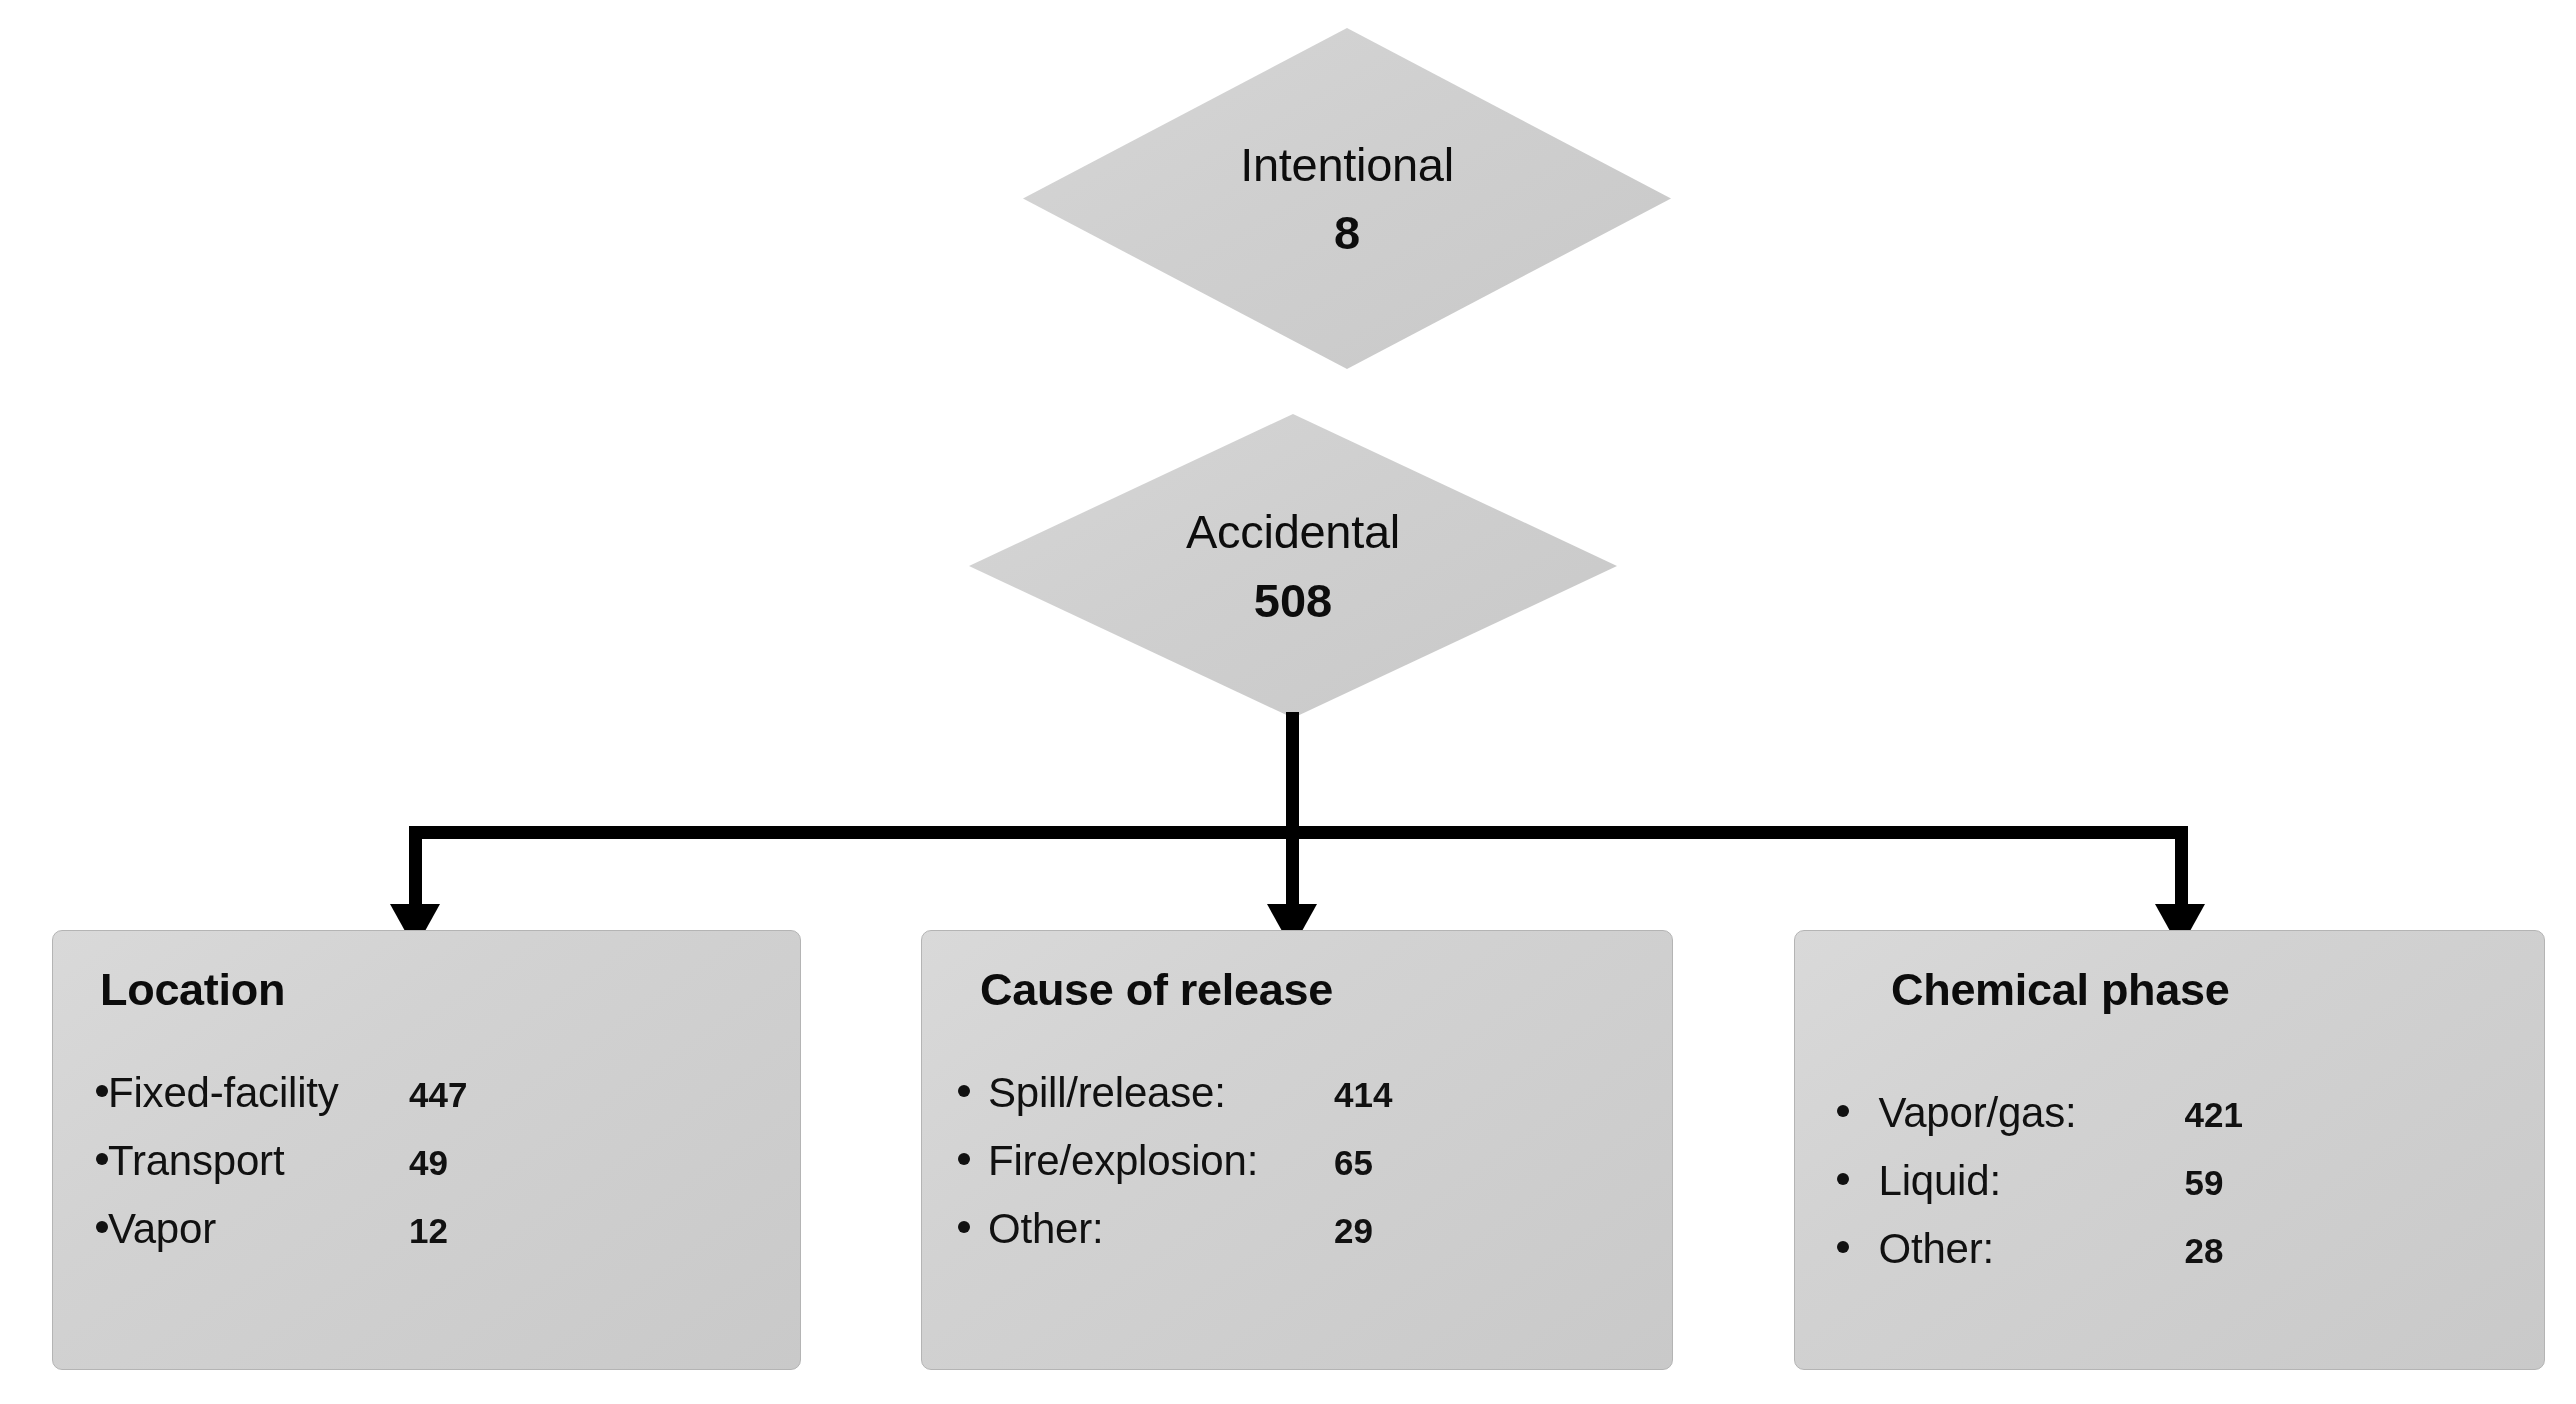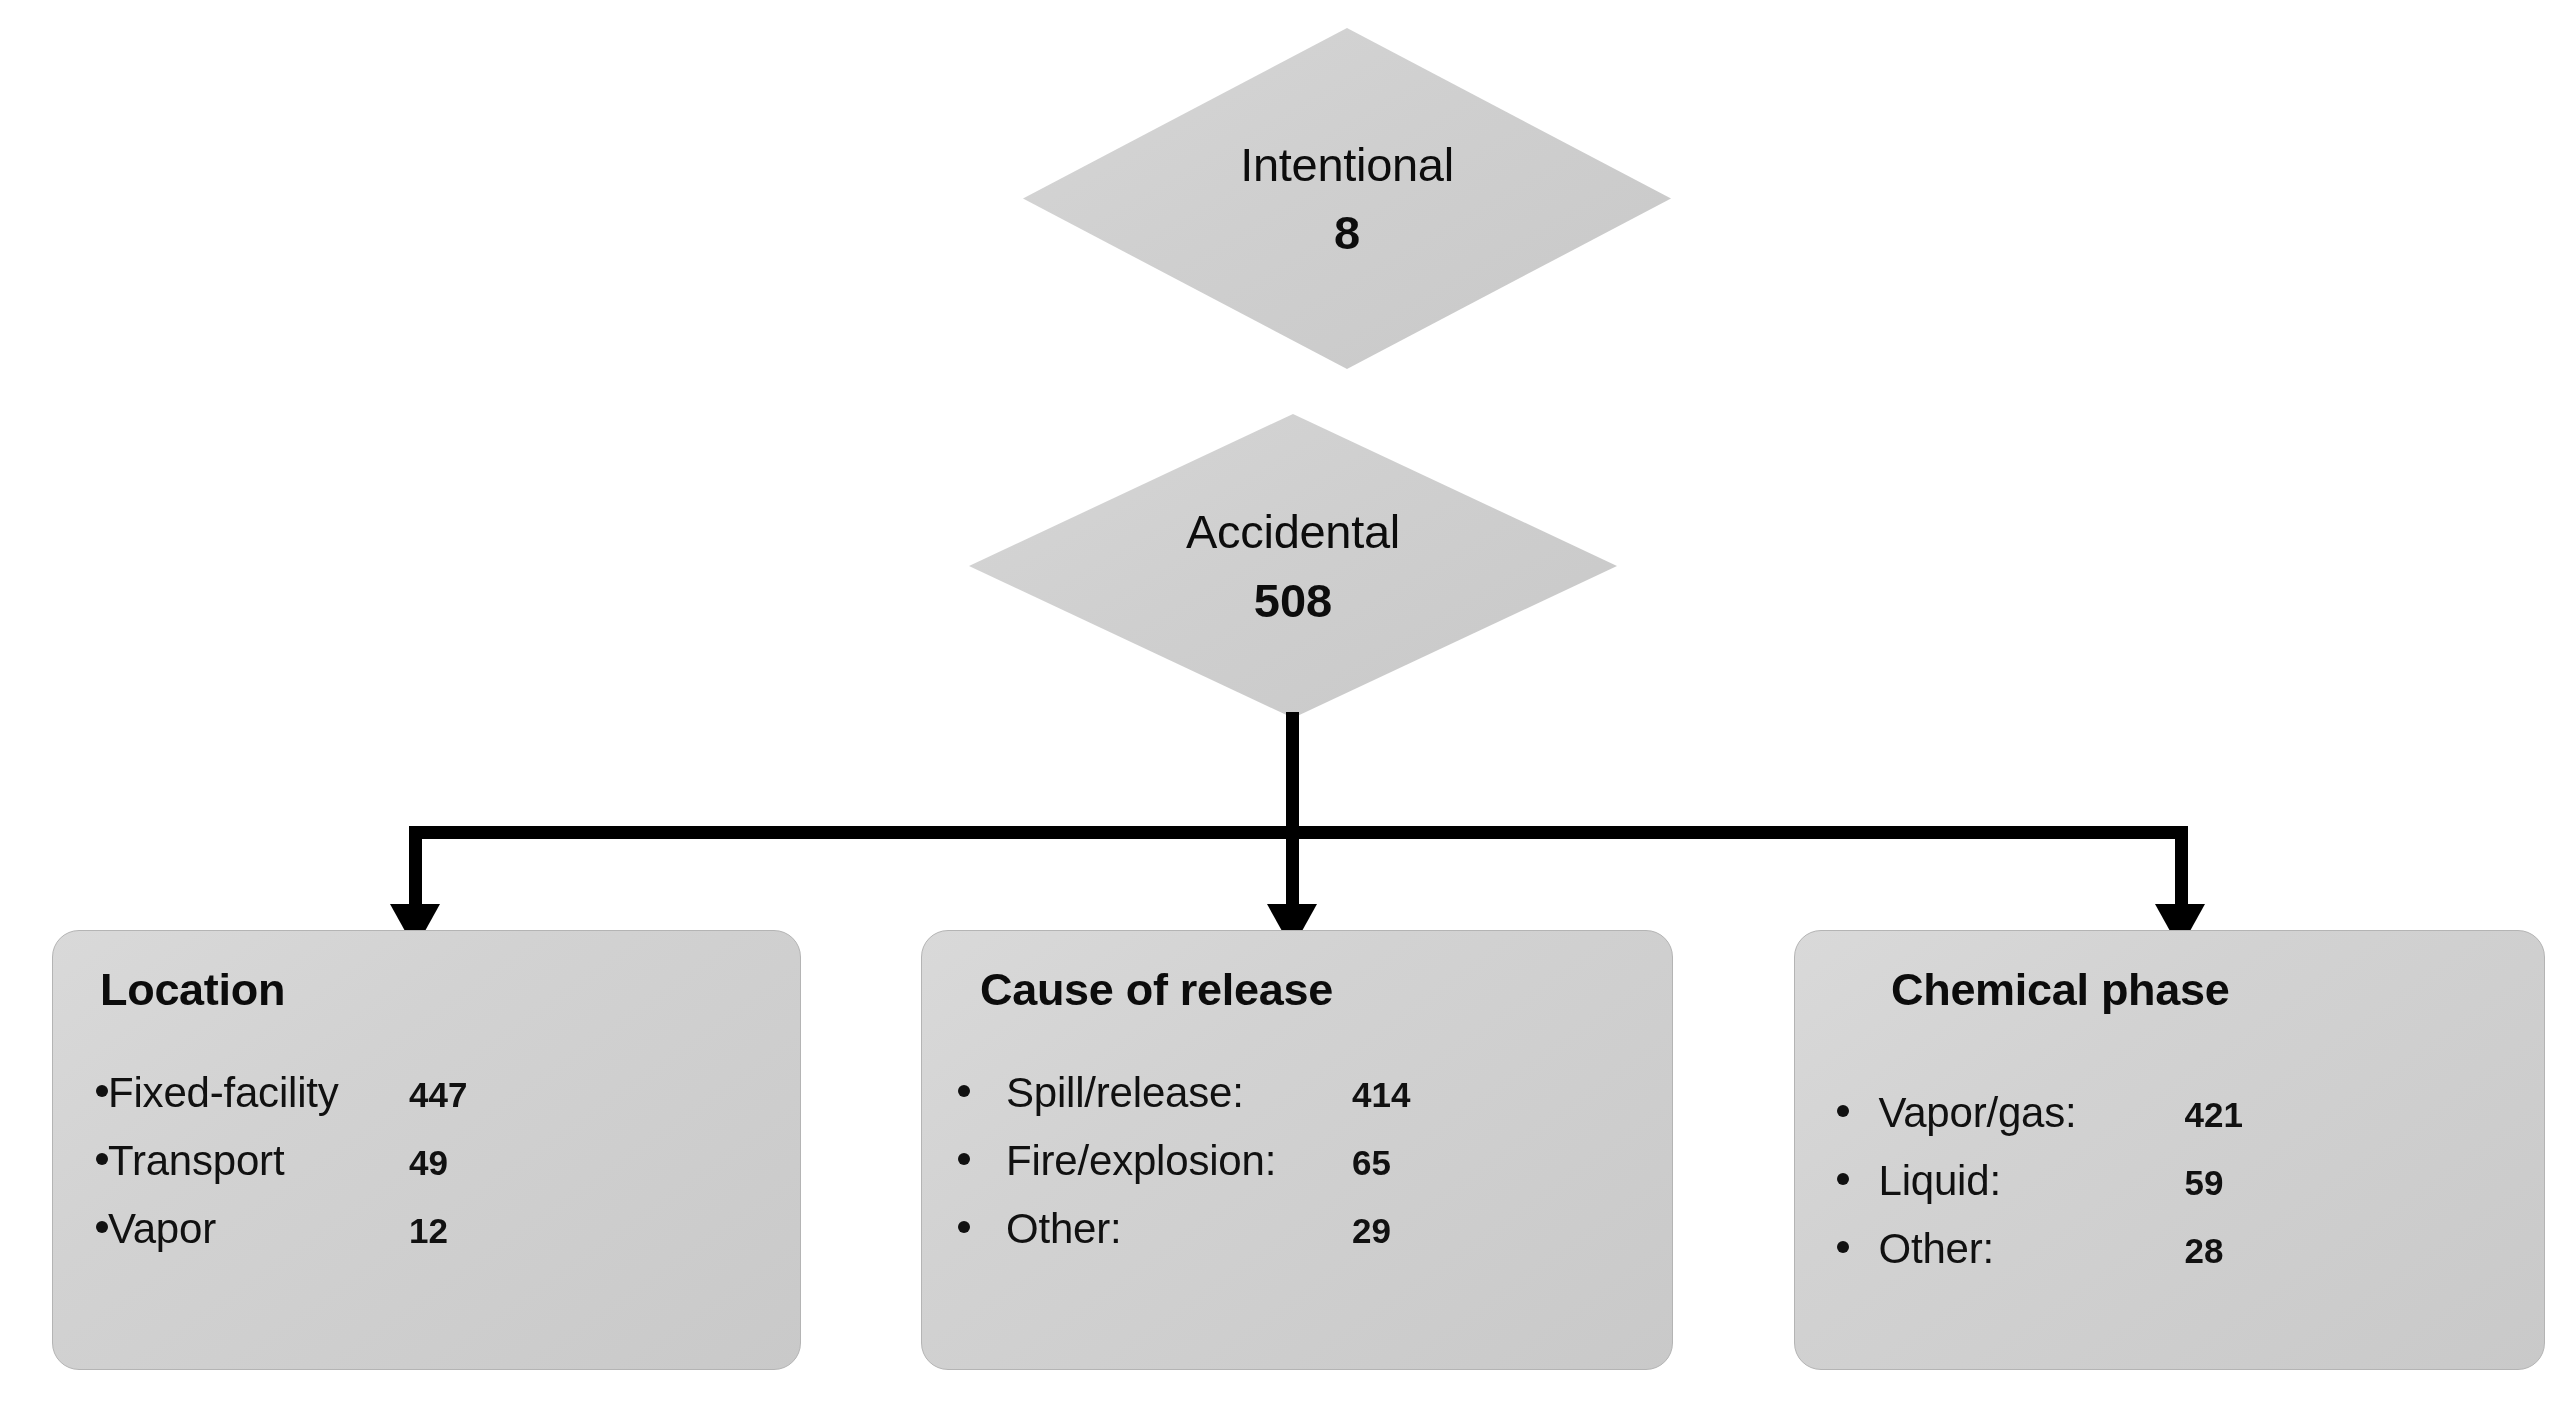--- a/index.html
+++ b/index.html
@@ -111,21 +111,21 @@
   #arrow-mid   { left: 1267px; top: 904px; }
   #arrow-right { left: 2155px; top: 904px; }
 
   
   .catbox {
     position: absolute;
     top: 930px;
     height: 440px;
     background: linear-gradient(145deg, #d9d9d9 0%, #d2d2d2 35%, #c9c9c9 100%);
     border: 1.7px solid #b4b4b4;
-    border-radius: 27px;
+    border-radius: 10px;
     box-sizing: border-box;
     padding: 36px 0 0 0;
   }
   #box-location { left: 52px;   width: 749px; }
   #box-cause    { left: 921px; width: 752px; }
   #box-phase    { left: 1794px; width: 751px; }
 
   .box-title {
     font-size: 45px;
     font-weight: 700;
@@ -169,21 +169,21 @@
     color: #111111;
     white-space: nowrap;
   }
 
   
   #box-location .bullet     { margin-left: 43px; }
   #box-location .item-label { width: 301px; }
   #box-location .item-value { }
 
   #box-cause .bullet     { margin-left: 36px; }
-  #box-cause .item-label { margin-left: 36px; width: 346px; }
+  #box-cause .item-label { margin-left: 18px; width: 346px; }
   #box-cause .item-value { }
 
   #box-phase .bullet     { margin-left: 42px; }
   #box-phase .item-label { margin-left: 29.5px; width: 306px; margin-top: 20px; }
   #box-phase .item-value { }
 </style>
 </head>
 <body>
 
 <div id="canvas">

